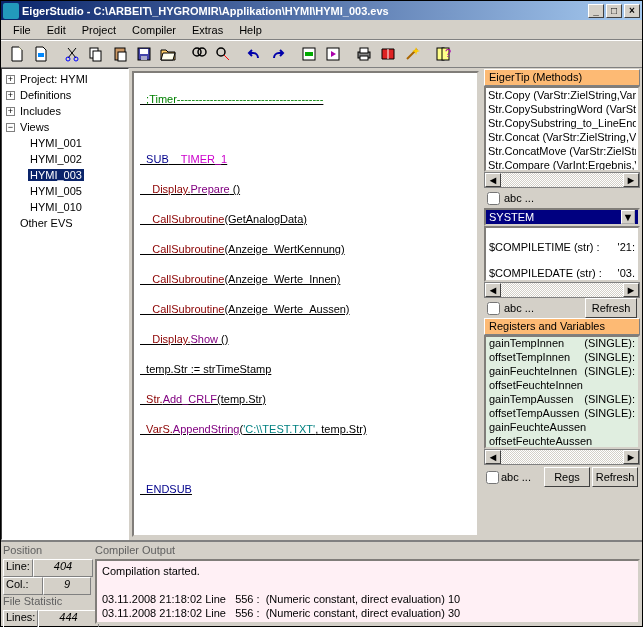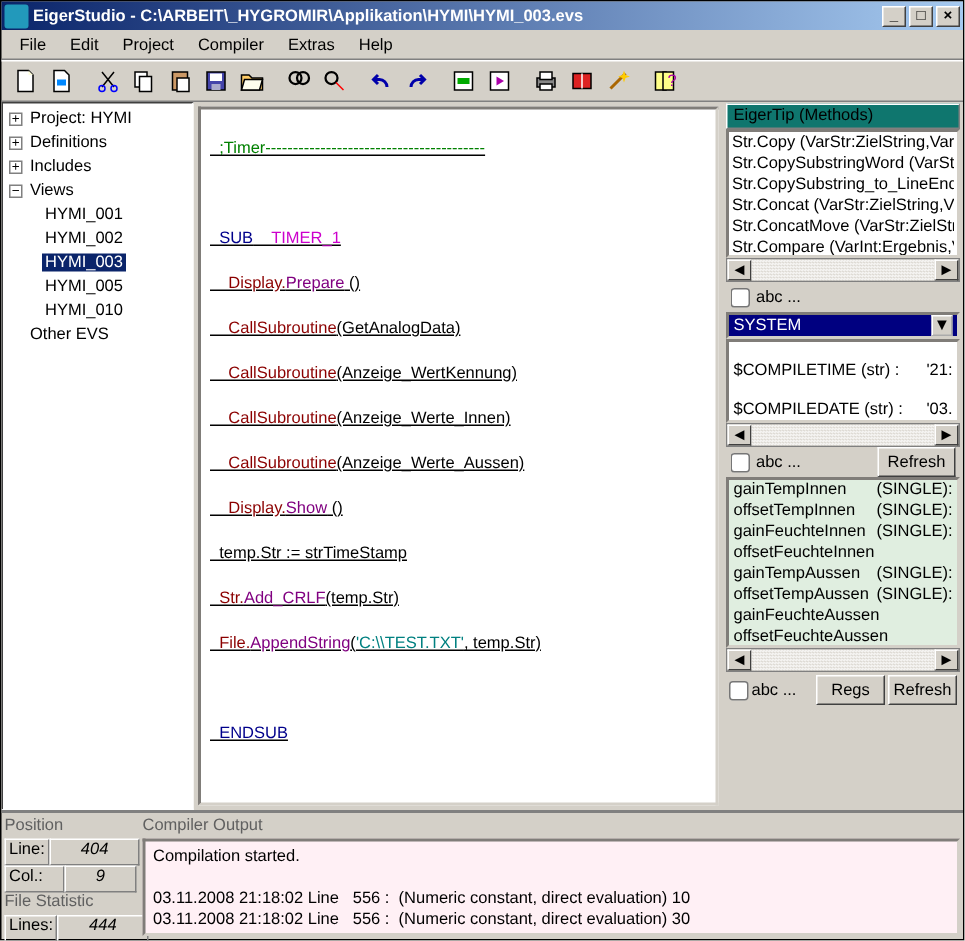--- a/index.html
+++ b/index.html
@@ -28,21 +28,21 @@
 .editor { flex:1; background:#fff; border:2px inset #d4d0c8; margin:2px; font-family:'Courier New',monospace; font-size:12px; padding:4px 6px; overflow:hidden; white-space:pre; line-height:15px; position:relative;text-decoration:underline; }
 .editor .line { height:15px; }
 .c-darkred { color:#8b0000; }
 .c-green { color:#008000; }
 .c-blue { color:#00008b; }
 .c-purple { color:#800080; }
 .c-fuchsia { color:#cc00cc; }
 .c-black { color:#000; }
 .c-teal { color:#008080; }
 .right { width:160px; display:flex; flex-direction:column; padding:1px 2px; overflow:hidden;}
-.panel-h { height:17px; background:#0f766e; border:1px solid #808080; border-top-color:#fff; border-left-color:#fff; padding:1px 4px; }
+.panel-h { height:17px; background:#fdba74; border:1px solid #808080; border-top-color:#fff; border-left-color:#fff; padding:1px 4px; }
 .panel-b { background:#fff; border:2px inset #d4d0c8; font-size:11px; overflow:hidden; }
 .eigertip .panel-b { height:86px; padding:1px 2px; }
 .eigertip .panel-b div { white-space:nowrap; height:14px; overflow:hidden; }
 .scroll-h { height:16px; background:#d4d0c8; border:1px solid #808080; display:flex; }
 .scroll-h .arr { width:16px; background:#d4d0c8; border:1px solid #fff; border-right-color:#404040; border-bottom-color:#404040; display:flex; align-items:center; justify-content:center;}
 .scroll-h .track { flex:1; background:repeating-conic-gradient(#d4d0c8 0% 25%, #fff 0% 50%) 50% / 2px 2px; }
 .chkrow { display:flex; align-items:center; height:20px; padding:1px 3px; gap:4px; }
 .chkrow input { margin:0; }
 .globalc select, .globaldrop { width:100%; height:18px; background:#000080; color:#fff; border:2px inset #d4d0c8; font-size:11px; }
 .constlist { height:56px; background:#fff; border:2px inset #d4d0c8; overflow:hidden; }
@@ -242,21 +242,21 @@
 <div class="line"></div>
 <div class="line"><span class="c-blue">  SUB</span><span class="c-fuchsia">    TIMER_1</span></div>
 <div class="line"><span class="c-darkred">    Display.</span><span class="c-purple">Prepare</span><span class="c-black"> ()</span></div>
 <div class="line"><span class="c-darkred">    CallSubroutine</span><span class="c-black">(GetAnalogData)</span></div>
 <div class="line"><span class="c-darkred">    CallSubroutine</span><span class="c-black">(Anzeige_WertKennung)</span></div>
 <div class="line"><span class="c-darkred">    CallSubroutine</span><span class="c-black">(Anzeige_Werte_Innen)</span></div>
 <div class="line"><span class="c-darkred">    CallSubroutine</span><span class="c-black">(Anzeige_Werte_Aussen)</span></div>
 <div class="line"><span class="c-darkred">    Display.</span><span class="c-purple">Show</span><span class="c-black"> ()</span></div>
 <div class="line"><span class="c-black">  temp.Str := strTimeStamp</span></div>
 <div class="line"><span class="c-darkred">  Str.</span><span class="c-purple">Add_CRLF</span><span class="c-black">(temp.Str)</span></div>
-<div class="line"><span class="c-darkred">  File.</span><span class="c-purple">AppendString</span><span class="c-black">(</span><span class="c-teal">'C:\\TEST.TXT'</span><span class="c-black">, temp.Str)</span></div>
+<div class="line"><span class="c-darkred">  VarS.</span><span class="c-purple">AppendString</span><span class="c-black">(</span><span class="c-teal">'C:\\TEST.TXT'</span><span class="c-black">, temp.Str)</span></div>
 <div class="line"></div>
 <div class="line"><span class="c-blue">  ENDSUB</span></div>
 <div class="line"></div>
 
 
 
 
 
 
 
@@ -318,20 +318,21 @@
             <div class="arr">►</div>
           </div>
         <div class="chkrow">
             <input type="checkbox" style="">
             <span>abc ...</span>
             <div class="refresh">Refresh</div>
           </div>
       </div>
 
       <div class="regvar">
+        <div class="panel-h">Registers and Variables</div>
         <div class="panel-b">
           <div>
               <span>gainTempInnen</span>
               <span>(SINGLE):</span>
             </div>
           <div>
               <span>offsetTempInnen</span>
               <span>(SINGLE):</span>
             </div>
           <div>

